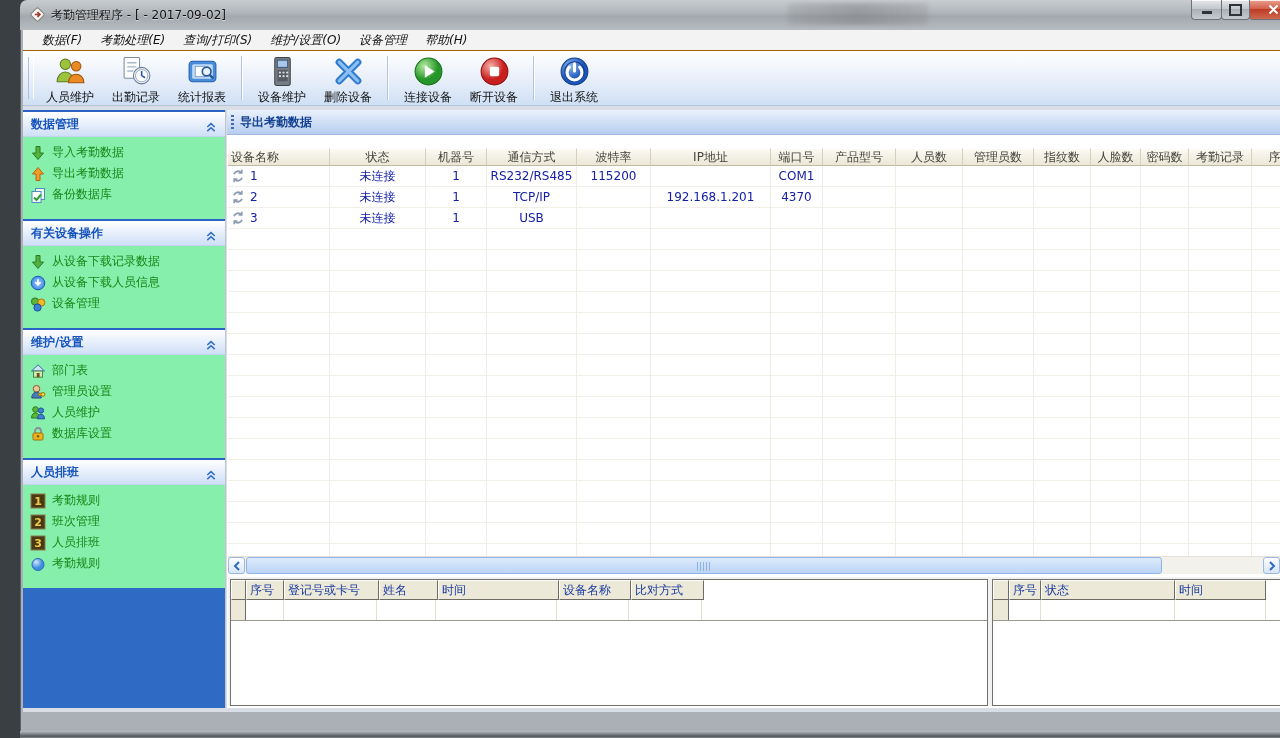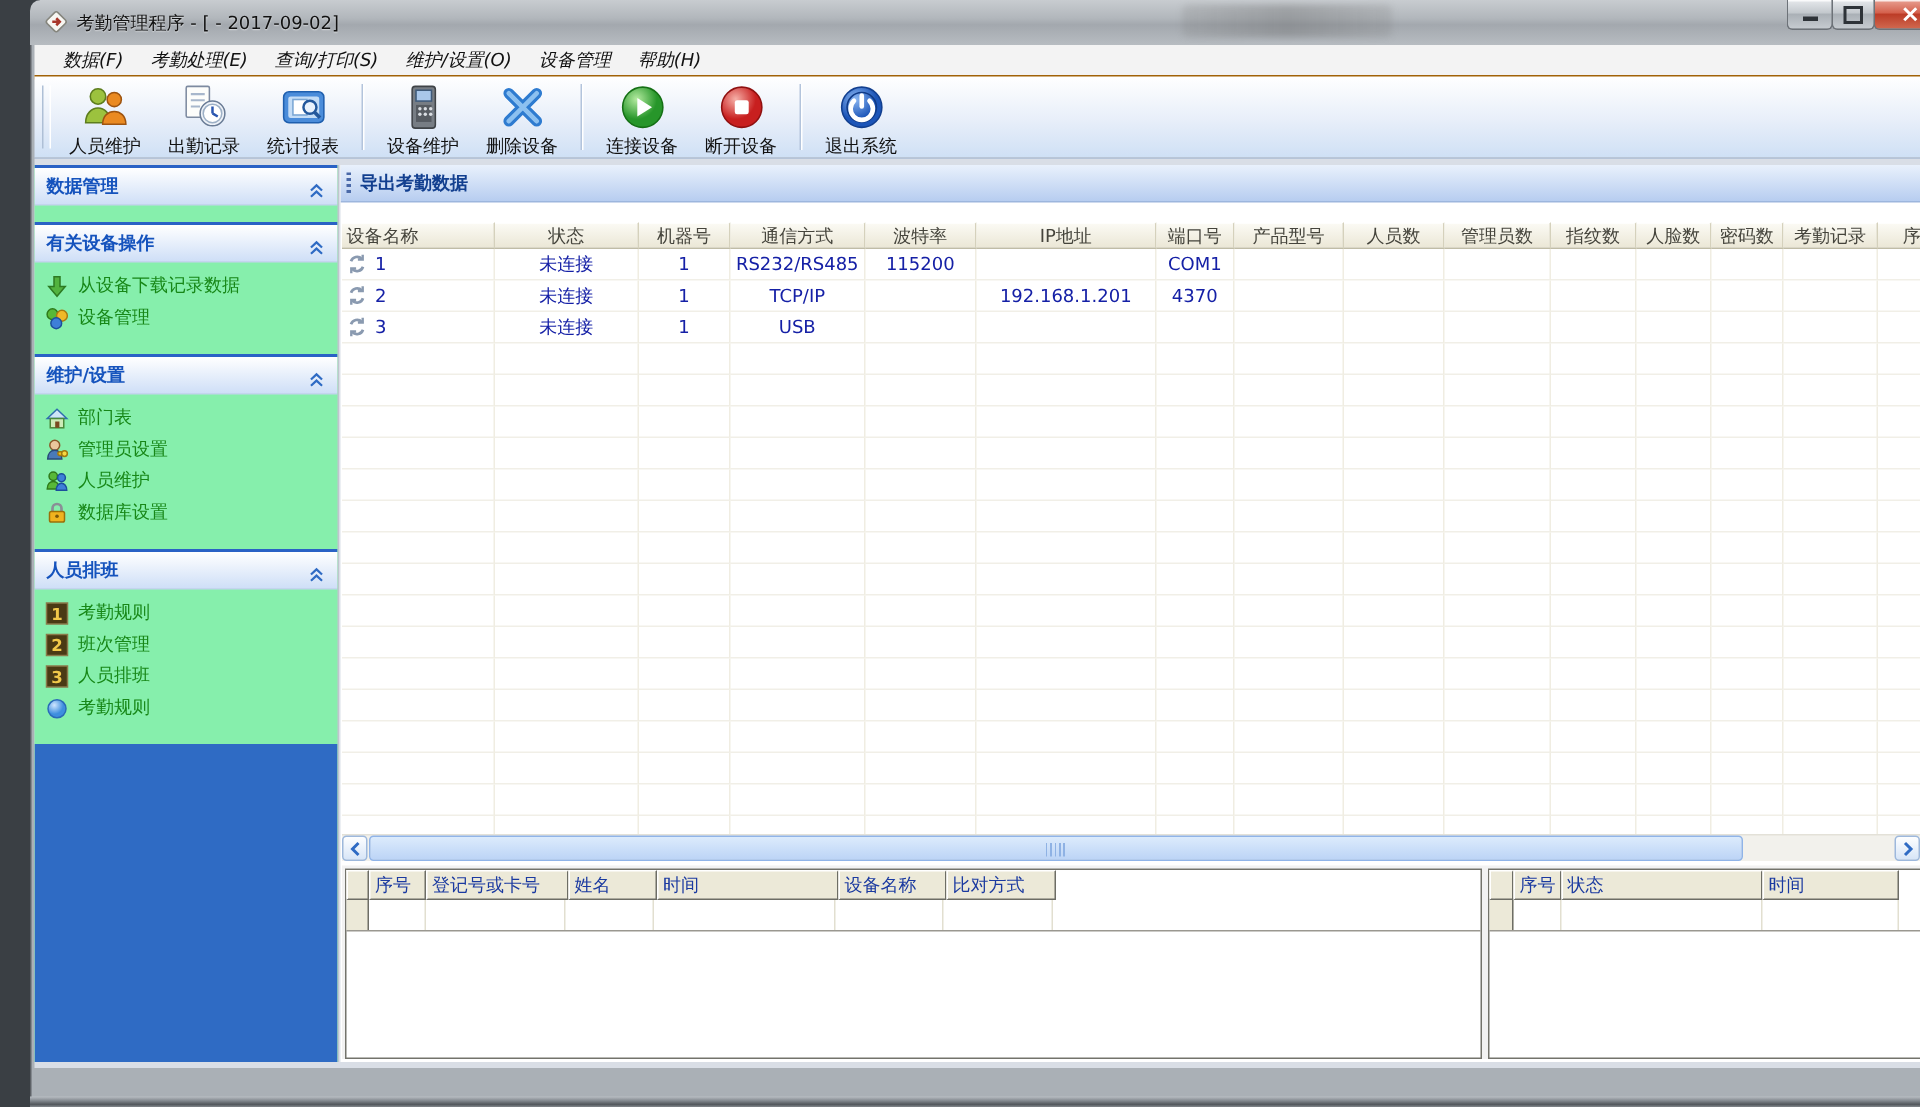--- a/index.html
+++ b/index.html
@@ -233,35 +233,65 @@
   <div id="workarea">
     <div id="sidebar">
         <div class="side-sec">
           <div class="sec-line"></div>
           <div class="sec-head">
             <span class="sec-title">数据管理</span>
             <span class="sec-chev"><svg viewBox="0 0 12 13" width="100%" height="100%">
                 <path d="M2 6.5 L6 2.8 L10 6.5 M2 11 L6 7.3 L10 11" stroke="#2f6bc4" stroke-width="1.6" fill="none"></path>
               </svg></span>
           </div>
+          <div class="side-items">
+            <div class="side-item">
+              <span class="sicon"><svg viewBox="0 0 16 16" width="100%" height="100%">
+                  <path d="M8 14.5 L2.5 8 H6 V1.5 h4 V8 h3.5 Z" fill="#52b23f" stroke="#2c7a22"></path>
+                </svg></span>
+              <span class="slabel">导入考勤数据</span>
+            </div>
+            <div class="side-item">
+              <span class="sicon"><svg viewBox="0 0 16 16" width="100%" height="100%">
+                  <path d="M8 1.5 L13.5 8 H10 V14.5 h-4 V8 H2.5 Z" fill="#f49a28" stroke="#b06a10"></path>
+                </svg></span>
+              <span class="slabel">导出考勤数据</span>
+            </div>
+            <div class="side-item">
+              <span class="sicon"><svg viewBox="0 0 16 16" width="100%" height="100%">
+                  <rect x="5.5" y="1.5" width="9" height="11" fill="#eef6f0" stroke="#4c8fbf"></rect>
+                  <rect x="2" y="4.5" width="9" height="11" fill="#ffffff" stroke="#4c8fbf"></rect>
+                  <path d="M4 10.5 l2.5 2.5 4.5-5.5" stroke="#2fa02f" stroke-width="2" fill="none"></path>
+                </svg></span>
+              <span class="slabel">备份数据库</span>
+            </div>
+          </div>
         </div>
         <div class="side-sec">
           <div class="sec-line"></div>
           <div class="sec-head">
             <span class="sec-title">有关设备操作</span>
             <span class="sec-chev"><svg viewBox="0 0 12 13" width="100%" height="100%">
                 <path d="M2 6.5 L6 2.8 L10 6.5 M2 11 L6 7.3 L10 11" stroke="#2f6bc4" stroke-width="1.6" fill="none"></path>
               </svg></span>
           </div>
           <div class="side-items">
             <div class="side-item">
               <span class="sicon"><svg viewBox="0 0 16 16" width="100%" height="100%">
                   <path d="M8 14.5 L2.5 8 H6 V1.5 h4 V8 h3.5 Z" fill="#52b23f" stroke="#2c7a22"></path>
                 </svg></span>
               <span class="slabel">从设备下载记录数据</span>
+            </div>
+            <div class="side-item">
+              <span class="sicon"><svg viewBox="0 0 16 16" width="100%" height="100%">
+                  <circle cx="8" cy="8" r="6.8" fill="#4f94e8" stroke="#1c5cb0"></circle>
+                  <circle cx="8" cy="8" r="5" fill="#6aa8f0"></circle>
+                  <path d="M8 4.2 v5 M5.4 7.2 L8 10 l2.6-2.8" stroke="#fff" stroke-width="1.8" fill="none"></path>
+                </svg></span>
+              <span class="slabel">从设备下载人员信息</span>
             </div>
             <div class="side-item">
               <span class="sicon"><svg viewBox="0 0 16 16" width="100%" height="100%">
                   <circle cx="5" cy="5.5" r="3.6" fill="#58b838" stroke="#2f7a1a"></circle>
                   <circle cx="11.3" cy="6.5" r="3.6" fill="#f0b929" stroke="#a87a10"></circle>
                   <circle cx="7.5" cy="11.5" r="3.6" fill="#3e7fd8" stroke="#1c4f9c"></circle>
                 </svg></span>
               <span class="slabel">设备管理</span>
             </div>
           </div>

